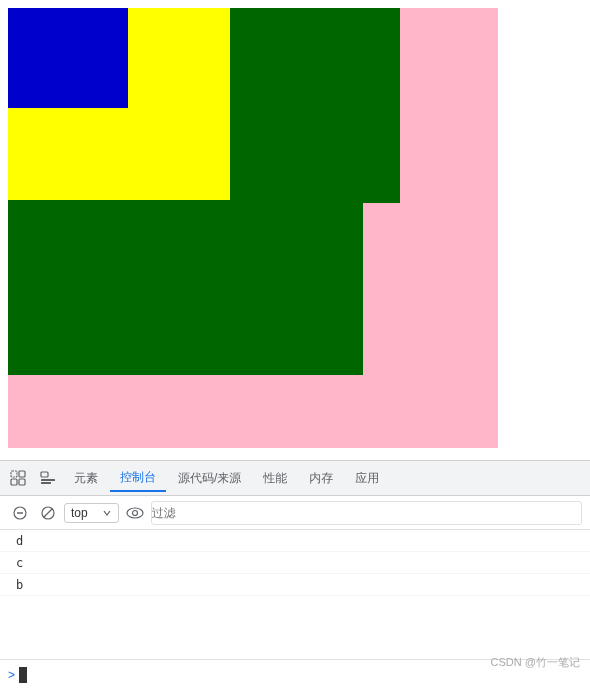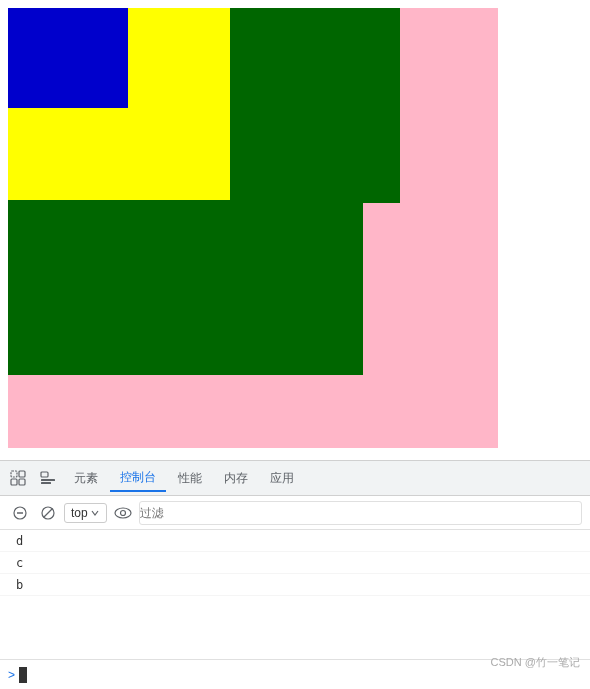--- a/index.html
+++ b/index.html
@@ -127,21 +127,21 @@
 
     .top-selector {
       display: flex;
       align-items: center;
       padding: 2px 6px;
       border: 1px solid #ccc;
       border-radius: 3px;
       font-size: 12px;
       color: #333;
       cursor: pointer;
-      gap: 2px;
+      gap: 14px;
       background: #fff;
     }
 
     .eye-icon {
       width: 24px;
       height: 24px;
       display: flex;
       align-items: center;
       justify-content: center;
       cursor: pointer;
@@ -250,20 +250,21 @@
     <div class="tab-icon">
       <svg width="16" height="16" viewBox="0 0 16 16" fill="#5f6368">
         <rect x="1" y="2" width="7" height="5" rx="1" fill="none" stroke="#5f6368" stroke-width="1.2"></rect>
         <rect x="1" y="9" width="14" height="2" rx="0.5" fill="#5f6368"></rect>
         <rect x="1" y="12" width="10" height="2" rx="0.5" fill="#5f6368"></rect>
       </svg>
     </div>
 
     <div class="tab-item">元素</div>
     <div class="tab-item active">控制台</div>
+    <div class="tab-item">源代码/来源</div>
     <div class="tab-item">性能</div>
     <div class="tab-item">内存</div>
     <div class="tab-item">应用</div>
   </div>
 
   <div class="console-toolbar">
 
     <div class="toolbar-icon">
       <svg width="16" height="16" viewBox="0 0 16 16">
         <circle cx="8" cy="8" r="6" stroke="#5f6368" stroke-width="1.2" fill="none"></circle>

